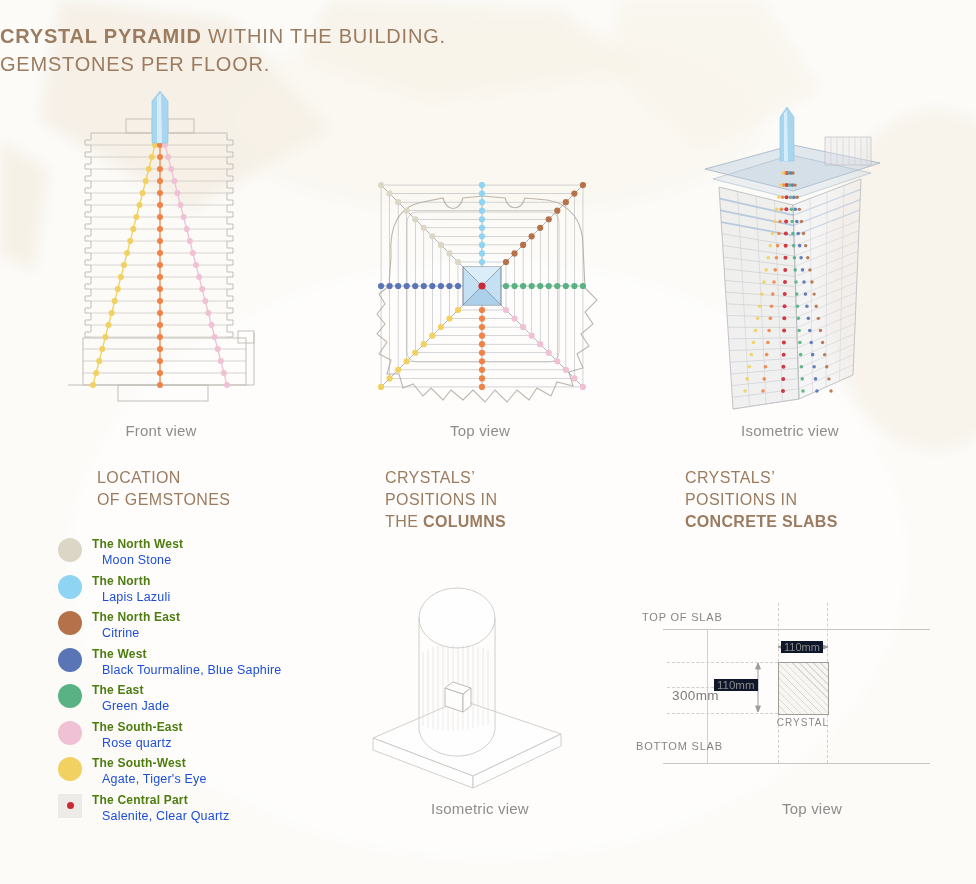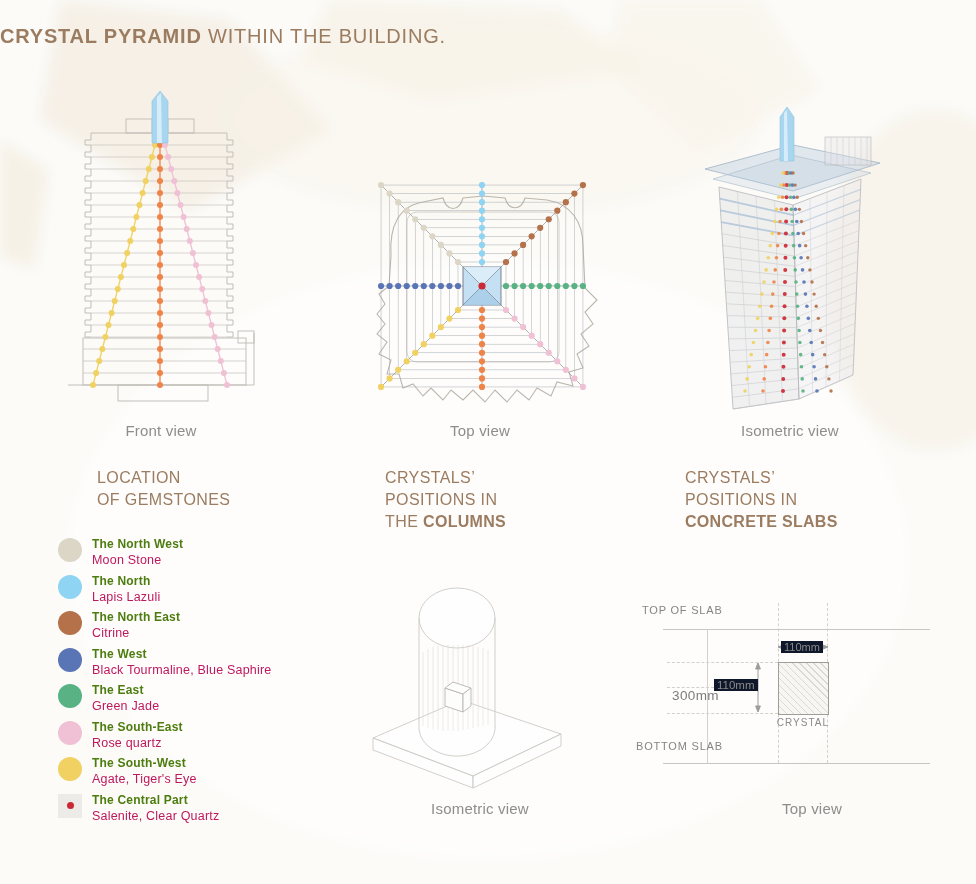--- a/index.html
+++ b/index.html
@@ -20,21 +20,21 @@
   .heading{position:absolute;color:#9b7c60;font-size:16px;line-height:22px;letter-spacing:.4px;}
   .heading b{font-weight:bold;letter-spacing:.3px;}
 
   
   .legend{position:absolute;left:58px;top:537px;width:300px;}
   .legend-item{position:relative;height:36.5px;}
   .swatch{position:absolute;left:0;top:1px;width:24px;height:24px;border-radius:50%;}
   .swatch.square{border-radius:0;background:#ecebe7;display:flex;align-items:center;justify-content:center;}
   .swatch .dot{width:7px;height:7px;border-radius:50%;}
   .g-name{position:absolute;left:34px;top:0;font-size:12px;font-weight:bold;color:#4d7c0f;letter-spacing:.2px;}
-  .g-stones{position:absolute;left:34px;top:16px;font-size:12.5px;color:#be185d;letter-spacing:.2px;}
+  .g-stones{position:absolute;left:44px;top:16px;font-size:12.5px;color:#1d4ed8;letter-spacing:.2px;}
 
   
   .slab{position:absolute;left:630px;top:600px;width:330px;height:175px;font-size:11px;color:#858585;}
   .slab .lab{position:absolute;letter-spacing:.8px;}
   .hline{position:absolute;border-top:1px solid #c9c6c1;height:0;}
   .hline.dash{border-top-style:dashed;border-top-color:#d3d0cb;}
   .vline{position:absolute;border-left:1px solid #d3d0cb;width:0;}
   .vline.dash{border-left-style:dashed;}
   .crystal-sq{position:absolute;left:148px;top:62px;width:49px;height:51px;border:1px solid #a09d99;
       background:#f7f6f3;
@@ -61,20 +61,21 @@
       <polygon points="620,0 760,0 820,90 700,150 610,70" fill="#f6f0e2" opacity="0.45"></polygon>
       <ellipse cx="935" cy="280" rx="110" ry="170" fill="#f5efe2" opacity="0.6"></ellipse>
       <polygon points="0,140 48,170 34,270 0,255" fill="#efe7d6" opacity="0.5"></polygon>
       <ellipse cx="490" cy="120" rx="270" ry="95" fill="#f8f3e9" opacity="0.45"></ellipse>
       <ellipse cx="488" cy="560" rx="420" ry="300" fill="#ffffff" opacity="0.55"></ellipse>
     </g>
   </svg>
 
   <div class="abs title">
     <div><span class="em">CRYSTAL PYRAMID</span><span> WITHIN THE BUILDING.</span></div>
+    <div>GEMSTONES PER FLOOR.</div>
   </div>
 
   <svg id="front-svg" class="abs" style="left:58px;top:88px" width="215" height="322" viewBox="0 0 215 322">
       <path d="M33,45 v7 h-6 v5 h6 v7 h-6 v5 h6 v7 h-6 v5 h6 v7 h-6 v5 h6 v7 h-6 v5 h6 v7 h-6 v5 h6 v7 h-6 v5 h6 v7 h-6 v5 h6 v7 h-6 v5 h6 v7 h-6 v5 h6 v7 h-6 v5 h6 v7 h-6 v5 h6 v7 h-6 v5 h6 v7 h-6 v5 h6 v7 h-6 v5 h6 v7 h-6 v5 h6 v7 h-6 v5 h6" stroke="#c3bfba" fill="none" stroke-width="1"></path>
       <path d="M169,45 v7 h6 v5 h-6 v7 h6 v5 h-6 v7 h6 v5 h-6 v7 h6 v5 h-6 v7 h6 v5 h-6 v7 h6 v5 h-6 v7 h6 v5 h-6 v7 h6 v5 h-6 v7 h6 v5 h-6 v7 h6 v5 h-6 v7 h6 v5 h-6 v7 h6 v5 h-6 v7 h6 v5 h-6 v7 h6 v5 h-6 v7 h6 v5 h-6 v7 h6 v5 h-6 v7 h6 v5 h-6" stroke="#c3bfba" fill="none" stroke-width="1"></path>
       <line x1="33" y1="45" x2="169" y2="45" stroke="#c3bfba" stroke-width="1"></line>
       <rect x="68" y="31" width="26" height="14" stroke="#c3bfba" fill="none" stroke-width="1"></rect>
       <rect x="110" y="31" width="26" height="14" stroke="#c3bfba" fill="none" stroke-width="1"></rect>
       <line x1="33" y1="57" x2="169" y2="57" stroke="#c3bfba" stroke-width="0.7" opacity="0.9"></line>
       <line x1="33" y1="69" x2="169" y2="69" stroke="#c3bfba" stroke-width="0.7" opacity="0.9"></line>
@@ -542,21 +543,21 @@
         <line x1="123" y1="88" x2="123" y2="163"></line>
     </g>
     <g stroke="#b9b6b1" stroke-width="0.9" fill="#fdfdfc">
       <polygon points="80,126 98,132 98,150 80,144"></polygon>
       <polygon points="80,126 88,120 106,126 98,132"></polygon>
       <polygon points="98,132 106,126 106,144 98,150"></polygon>
     </g>
   </svg>
 
   <div class="slab">
-    <div class="lab" style="left:12px;top:4px">TOP OF SLAB</div>
+    <div class="lab" style="left:12px;top:11px">TOP OF SLAB</div>
     <div class="hline" style="left:33px;top:29px;width:267px"></div>
     <div class="vline" style="left:77px;top:29px;height:134px"></div>
 
     <div class="vline dash" style="left:148px;top:3px;height:160px"></div>
     <div class="vline dash" style="left:197px;top:3px;height:160px"></div>
     <div class="hline dash" style="left:37px;top:62px;width:111px"></div>
     <div class="hline dash" style="left:37px;top:87px;width:91px"></div>
     <div class="hline dash" style="left:37px;top:113px;width:111px"></div>
 
     <div class="crystal-sq"></div>

